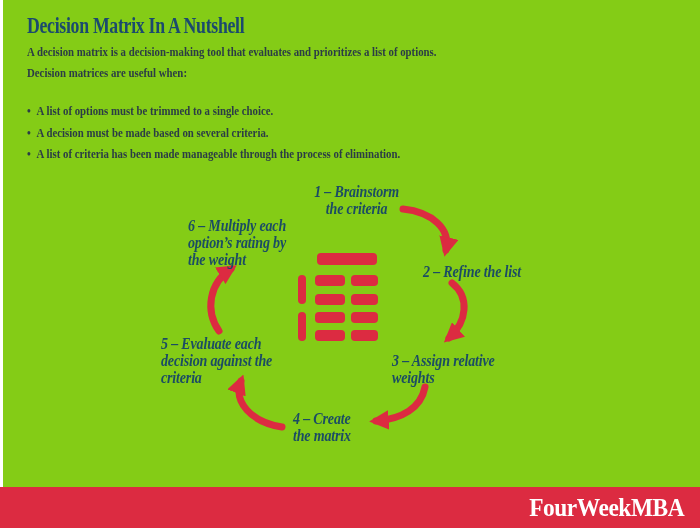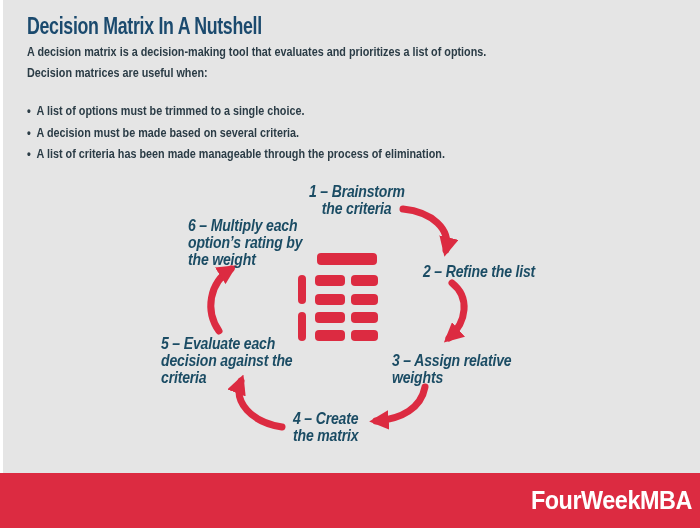--- a/index.html
+++ b/index.html
@@ -1,18 +1,18 @@
 <!DOCTYPE html>
 <html><head>
 <meta charset="utf-8">
 <style>
   html,body{margin:0;padding:0;background:#9fb8b5;}
   .canvas{
     position:relative;width:700px;height:528px;overflow:hidden;
-    background:#e5e5e5;font-family:Liberation Sans, sans-serif;
+    background:#84cc16;font-family:Liberation Serif, serif;
   }
   .edge-strip{position:absolute;left:0;top:0;width:3px;height:487px;background:#ffffff;}
   .title{
     position:absolute;left:27px;top:12px;font-size:24px;font-weight:bold;
     color:#1b4a6e;letter-spacing:-0.4px;white-space:nowrap;
     transform:scaleX(0.74);transform-origin:left top;
   }
   .intro{
     position:absolute;left:27px;top:42px;font-size:13.5px;font-weight:bold;
     color:#2b3c46;line-height:20.5px;white-space:nowrap;
@@ -44,23 +44,23 @@
   .bar-v2{left:2px;top:61px;width:8px;height:29px;}
   .bar-m1{left:19px;top:24px;width:30px;height:11px;}
   .bar-m2{left:19px;top:43px;width:30px;height:11px;}
   .bar-m3{left:19px;top:61px;width:30px;height:11px;}
   .bar-m4{left:19px;top:79px;width:30px;height:11px;}
   .bar-r1{left:55px;top:24px;width:27px;height:11px;}
   .bar-r2{left:55px;top:43px;width:27px;height:11px;}
   .bar-r3{left:55px;top:61px;width:27px;height:11px;}
   .bar-r4{left:55px;top:79px;width:27px;height:11px;}
   .footer{
-    position:absolute;left:0;bottom:0;width:700px;height:55px;background:#dc2b41;
+    position:absolute;left:0;bottom:0;width:700px;height:41px;background:#dc2b41;
     display:flex;align-items:center;justify-content:flex-end;
-    padding-right:8px;box-sizing:border-box;
+    padding-right:16px;box-sizing:border-box;
   }
   .brand{
     color:#ffffff;font-size:26px;font-weight:bold;letter-spacing:-0.5px;
     white-space:nowrap;transform:scaleX(0.9);transform-origin:right center;
   }
 </style>
 </head>
 <body>
 
 <div class="canvas">

